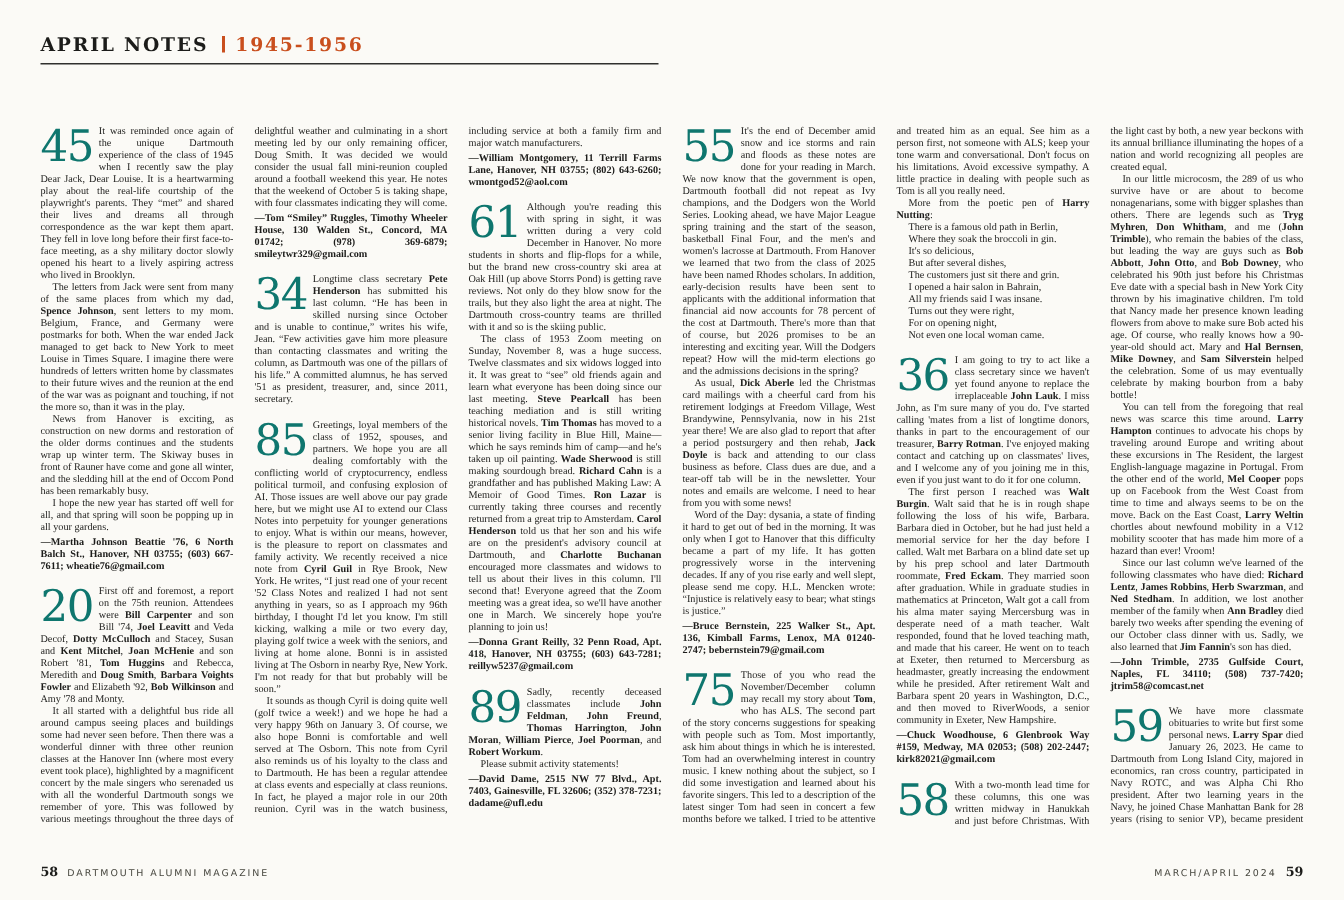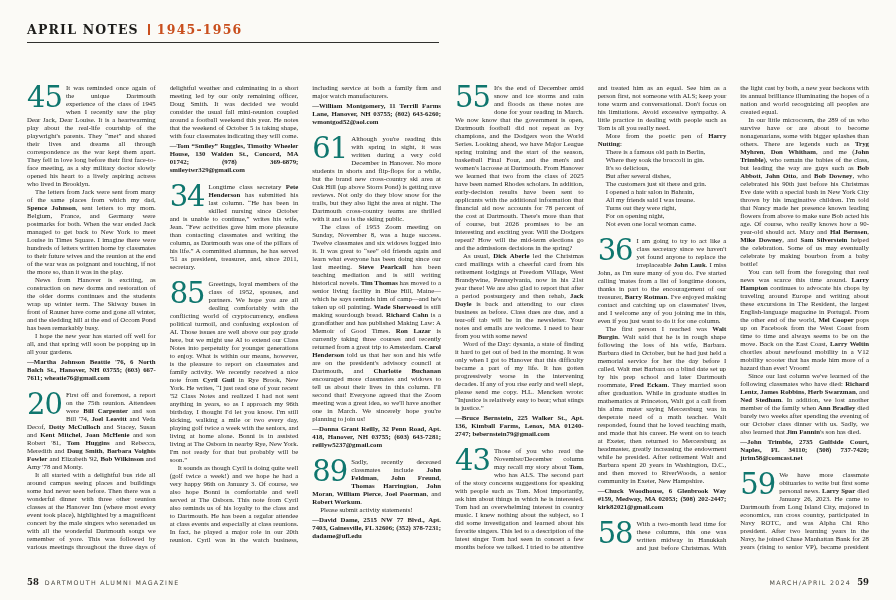--- a/index.html
+++ b/index.html
@@ -84,21 +84,21 @@
       <p class="sig">—David Dame, 2515 NW 77 Blvd., Apt. 7403, Gainesville, FL 32606; (352) 378-7231; dadame@ufl.edu</p>
     </section>
     <section class="note">
       <span class="dropcap">55</span>
       <p class="first">It's the end of December amid snow and ice storms and rain and floods as these notes are done for your reading in March. We now know that the government is open, Dartmouth football did not repeat as Ivy champions, and the Dodgers won the World Series. Looking ahead, we have Major League spring training and the start of the season, basketball Final Four, and the men's and women's lacrosse at Dartmouth. From Hanover we learned that two from the class of 2025 have been named Rhodes scholars. In addition, early-decision results have been sent to applicants with the additional information that financial aid now accounts for 78 percent of the cost at Dartmouth. There's more than that of course, but 2026 promises to be an interesting and exciting year. Will the Dodgers repeat? How will the mid-term elections go and the admissions decisions in the spring?</p>
       <p>As usual, <b>Dick Aberle</b> led the Christmas card mailings with a cheerful card from his retirement lodgings at Freedom Village, West Brandywine, Pennsylvania, now in his 21st year there! We are also glad to report that after a period postsurgery and then rehab, <b>Jack Doyle</b> is back and attending to our class business as before. Class dues are due, and a tear-off tab will be in the newsletter. Your notes and emails are welcome. I need to hear from you with some news!</p>
       <p>Word of the Day: dysania, a state of finding it hard to get out of bed in the morning. It was only when I got to Hanover that this difficulty became a part of my life. It has gotten progressively worse in the intervening decades. If any of you rise early and well slept, please send me copy. H.L. Mencken wrote: “Injustice is relatively easy to bear; what stings is justice.”</p>
       <p class="sig">—Bruce Bernstein, 225 Walker St., Apt. 136, Kimball Farms, Lenox, MA 01240-2747; bebernstein79@gmail.com</p>
     </section>
     <section class="note">
-      <span class="dropcap">43</span>
+      <span class="dropcap">75</span>
       <p class="first">Those of you who read the November/December column may recall my story about <b>Tom</b>, who has ALS. The second part of the story concerns suggestions for speaking with people such as Tom. Most importantly, ask him about things in which he is interested. Tom had an overwhelming interest in country music. I knew nothing about the subject, so I did some investigation and learned about his favorite singers. This led to a description of the latest singer Tom had seen in concert a few months before we talked. I tried to be attentive and treated him as an equal. See him as a person first, not someone with ALS; keep your tone warm and conversational. Don't focus on his limitations. Avoid excessive sympathy. A little practice in dealing with people such as Tom is all you really need.</p>
       <p>More from the poetic pen of <b>Harry Nutting</b>:</p>
       <p>There is a famous old path in Berlin,</p>
       <p>Where they soak the broccoli in gin.</p>
       <p>It's so delicious,</p>
       <p>But after several dishes,</p>
       <p>The customers just sit there and grin.</p>
       <p>I opened a hair salon in Bahrain,</p>
       <p>All my friends said I was insane.</p>
       <p>Turns out they were right,</p>

